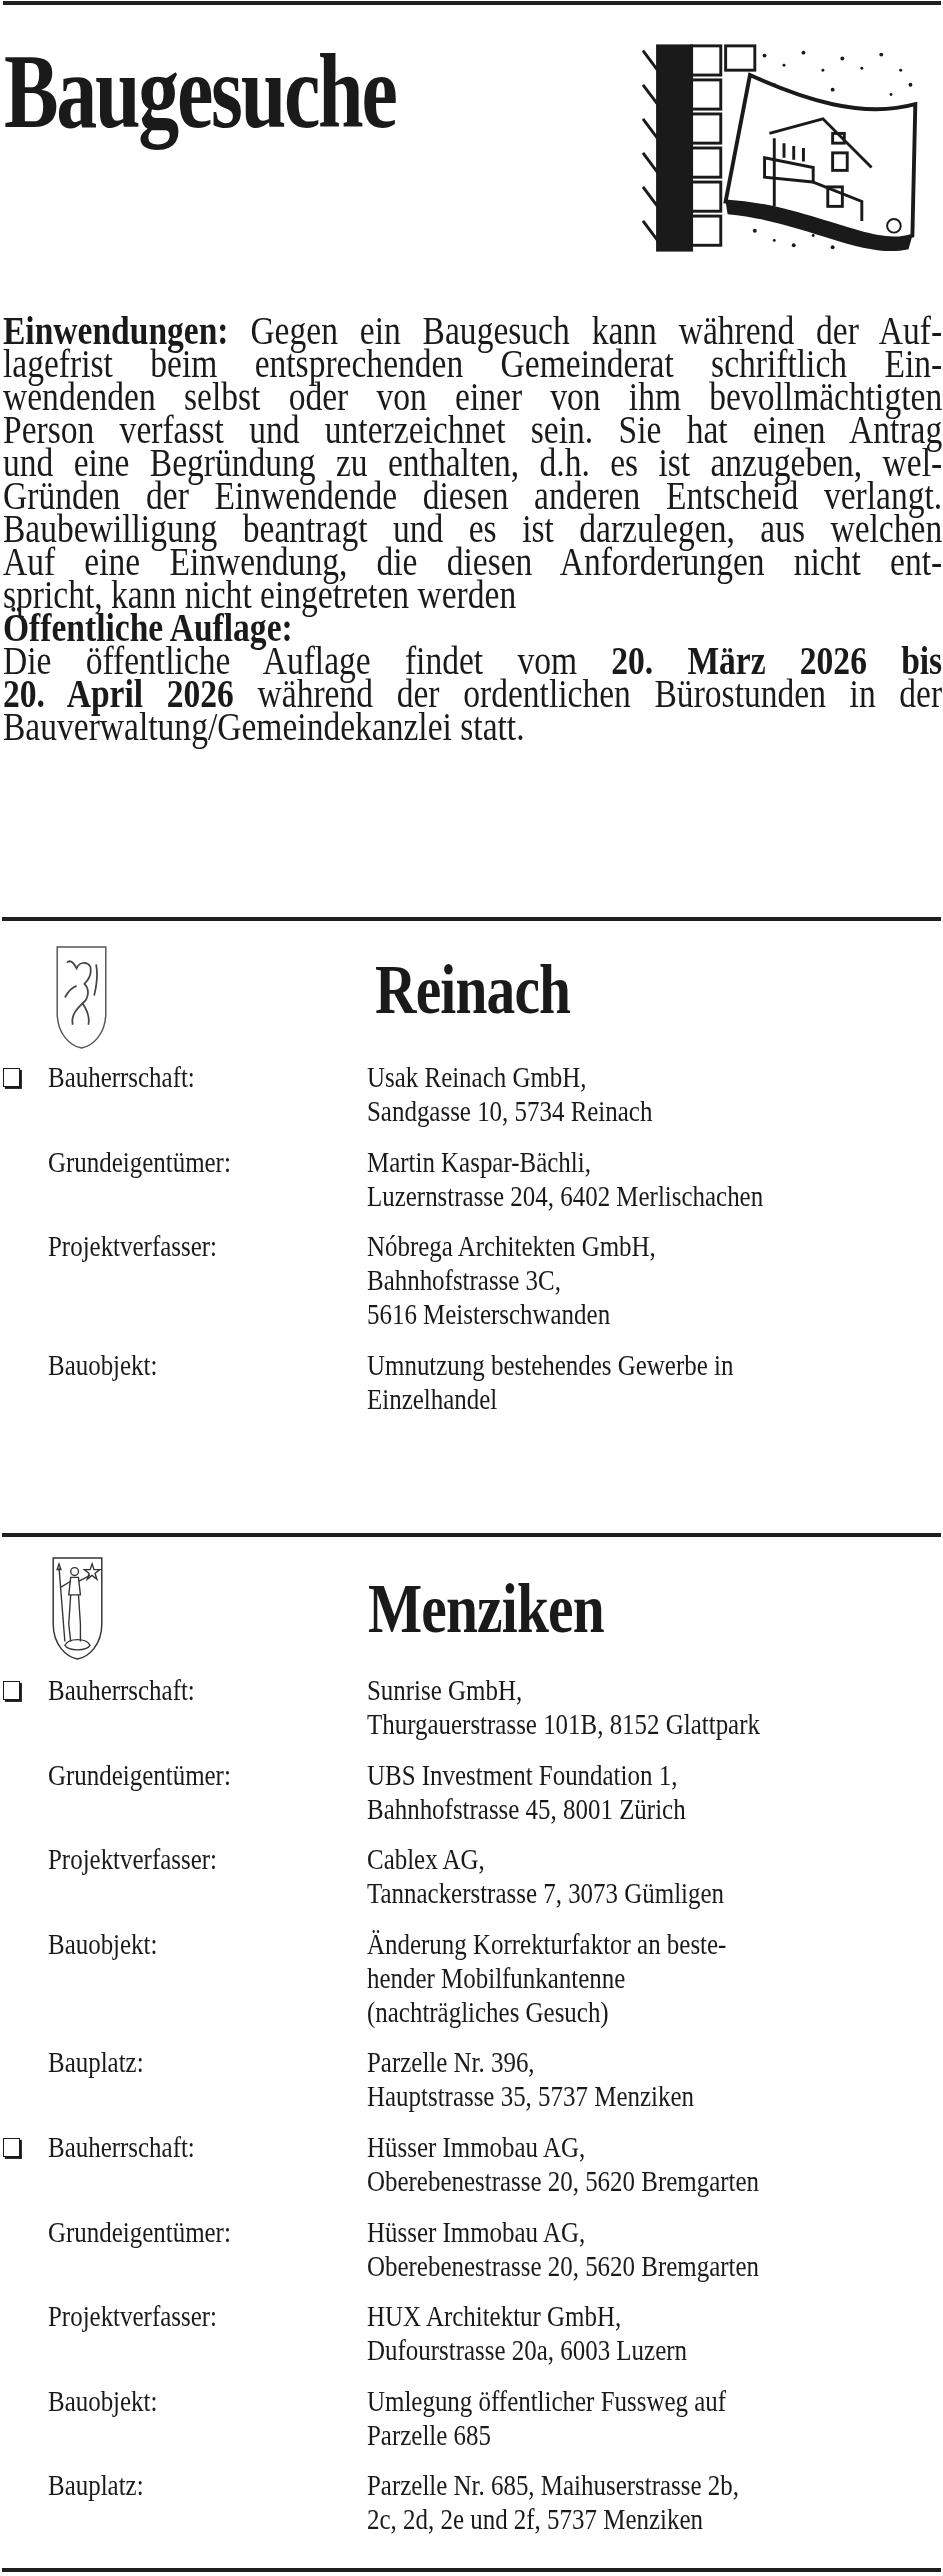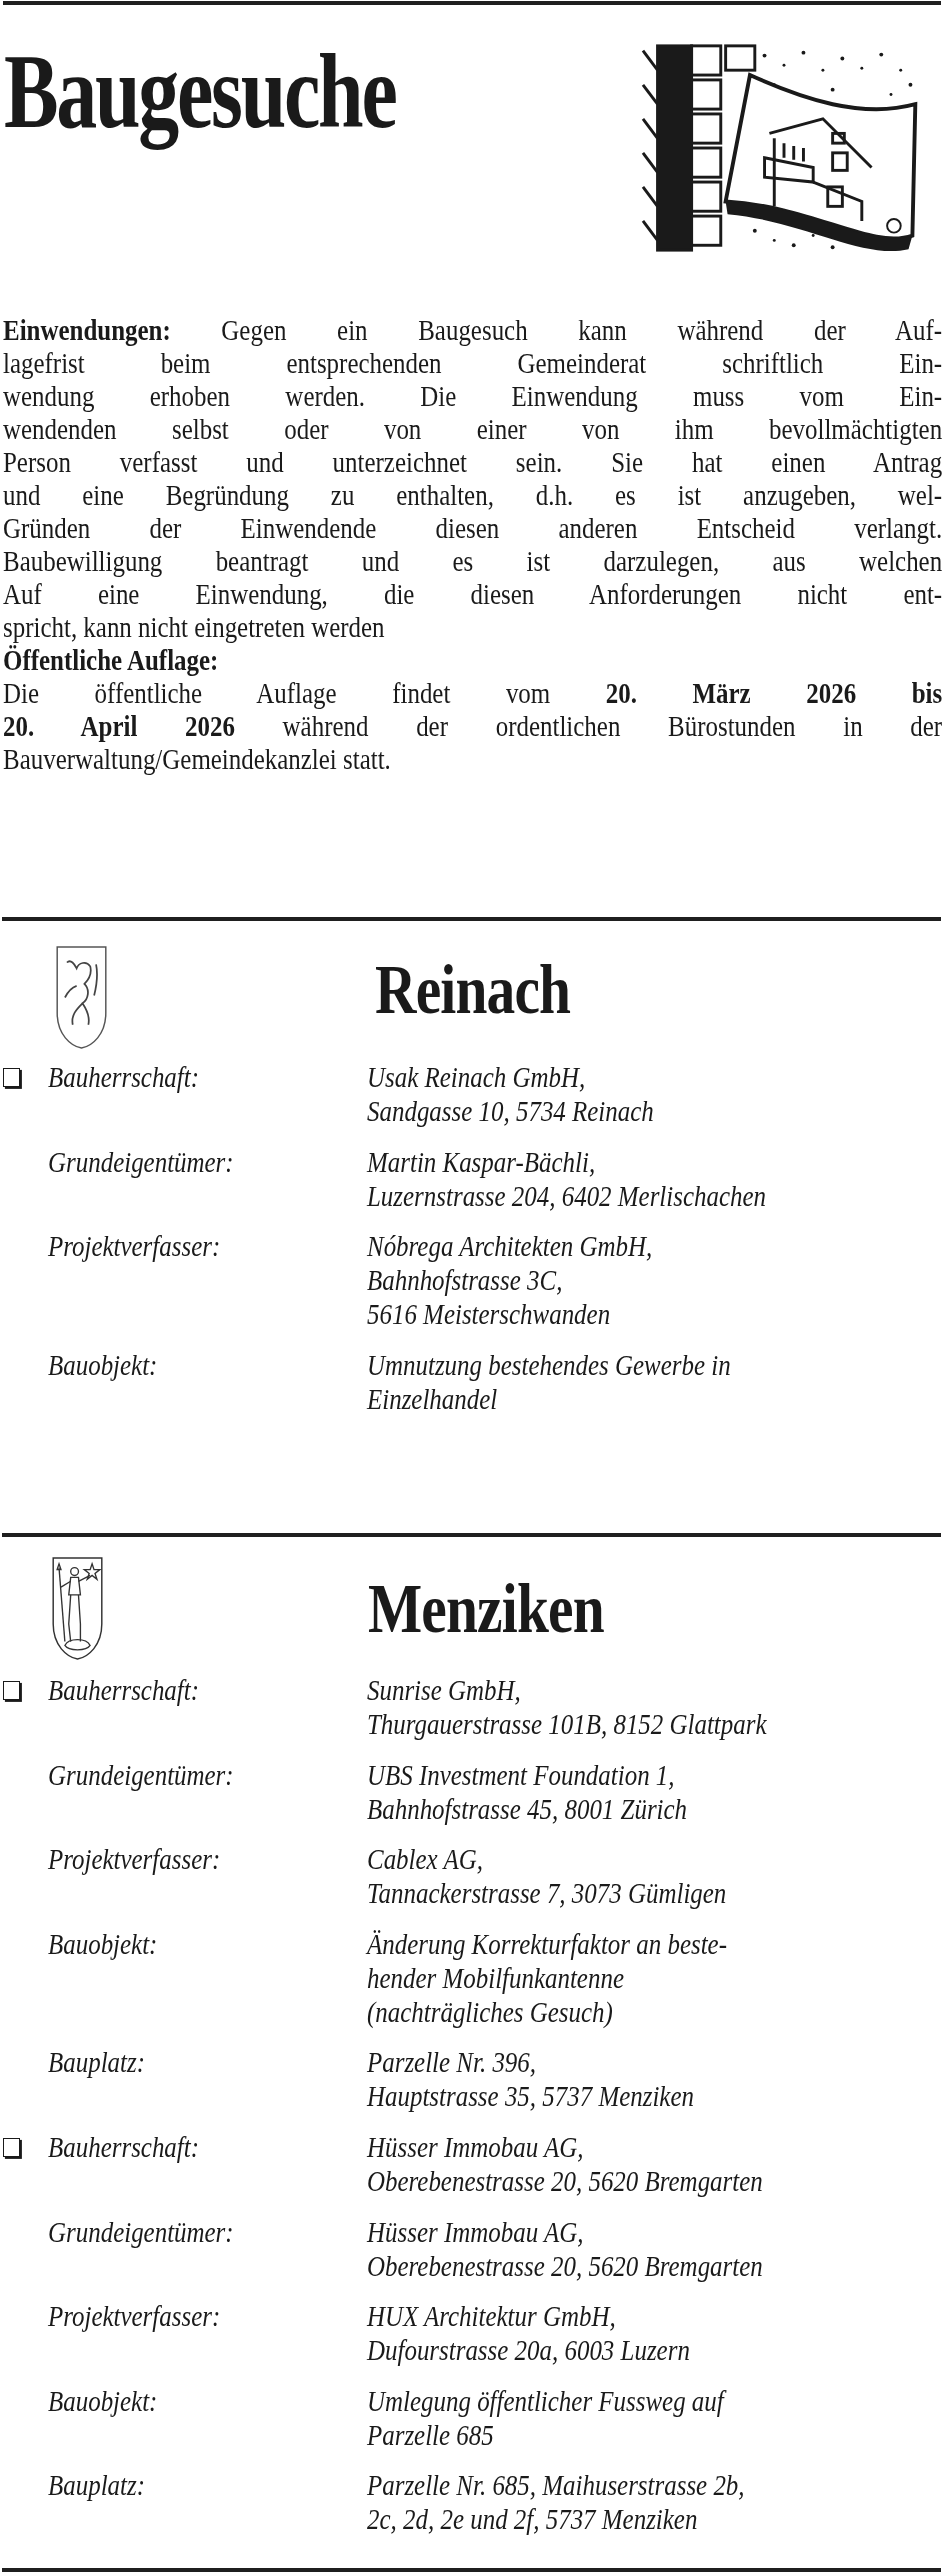--- a/index.html
+++ b/index.html
@@ -42,21 +42,21 @@
       width: 292px;
       height: 214px;
     }
 
     
     .intro {
       position: absolute;
       left: 2.9px;
       top: 314px;
       width: 939px;
-      font-size: 29px;
+      font-size: 39px;
       line-height: 33px;
       text-align: justify;
       font-stretch: condensed;
     }
     .intro .line {
       display: block;
       text-align: justify;
       text-align-last: justify;
       white-space: nowrap;
     }
@@ -94,21 +94,20 @@
       position: absolute;
       left: 0;
       width: 944px;
       font-size: 29px;
       line-height: 34px;
     }
     .row {
       position: relative;
       display: flex;
       margin-bottom: 16.6px;
-      font-style: italic;
     }
     .row .checkbox {
       position: absolute;
       left: 2.9px;
       top: 7.8px;
       width: 17.5px;
       height: 19.5px;
       border: 1.9px solid #1a1a1a;
       box-shadow: 1.9px 1.9px 0 #1a1a1a;
     }
@@ -186,21 +185,20 @@
     <rect x="200" y="115" width="15" height="18"></rect>
     <rect x="195" y="150" width="15" height="20"></rect>
     <rect x="200" y="95" width="12" height="10"></rect>
     <path d="M180 145 L 230 165 L 230 185"></path>
   </g>
 </svg>
 
 <div class="intro">
   <span class="line"><span class="cond"><b>Einwendungen:</b><span> Gegen ein Baugesuch kann während der Auf-</span></span></span>
   <span class="line"><span class="cond">lagefrist beim entsprechenden Gemeinderat schriftlich Ein-</span></span>
-  <span class="line"><span class="cond">wendung erhoben werden. Die Einwendung muss vom Ein-</span></span>
   <span class="line"><span class="cond">wendenden selbst oder von einer von ihm bevollmächtigten</span></span>
   <span class="line"><span class="cond">Person verfasst und unterzeichnet sein. Sie hat einen Antrag</span></span>
   <span class="line"><span class="cond">und eine Begründung zu enthalten, d.h. es ist anzugeben, wel-</span></span>
   <span class="line"><span class="cond">Gründen der Einwendende diesen anderen Entscheid verlangt.</span></span>
   <span class="line"><span class="cond">Baubewilligung beantragt und es ist darzulegen, aus welchen</span></span>
   <span class="line"><span class="cond">Auf eine Einwendung, die diesen Anforderungen nicht ent-</span></span>
   <span class="line last"><span class="cond">spricht, kann nicht eingetreten werden</span></span>
   <span class="line last"><span class="cond"><b>Öffentliche Auflage:</b></span></span>
   <span class="line"><span class="cond"><span>Die öffentliche Auflage findet vom </span><b>20. März 2026 bis</b></span></span>
   <span class="line"><span class="cond"><b>20. April 2026</b><span> während der ordentlichen Bürostunden in der</span></span></span>

